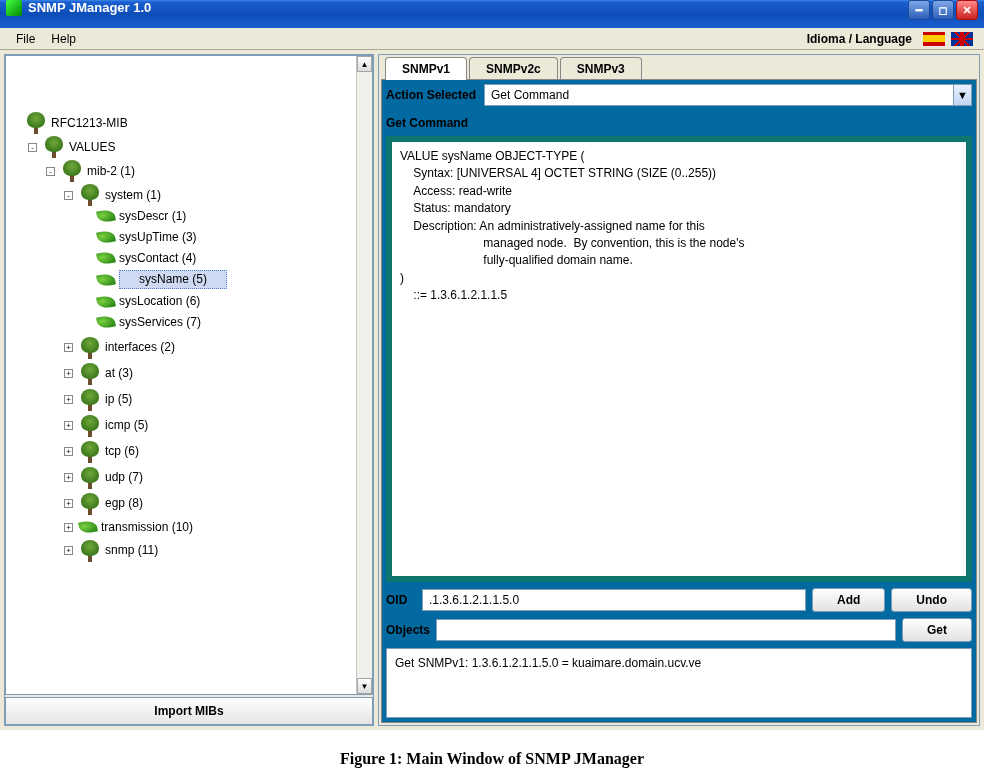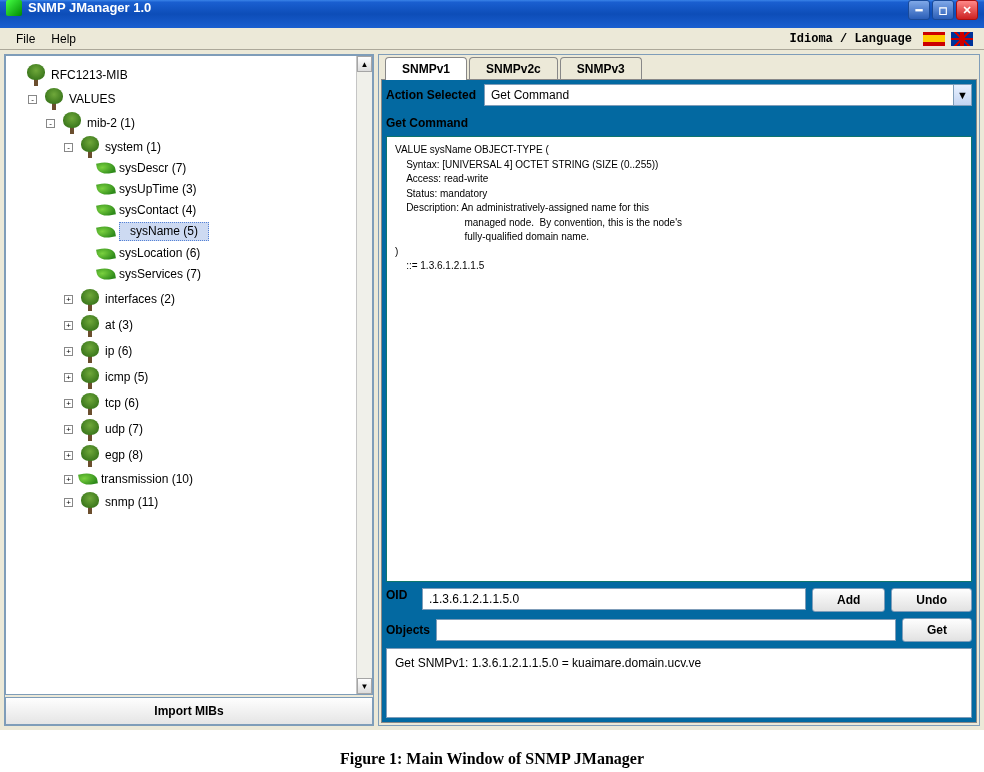--- a/index.html
+++ b/index.html
@@ -47,21 +47,21 @@
   background: #ece9d8;
   border-bottom: 1px solid #aca899;
   height: 22px;
   display: flex;
   align-items: center;
   padding: 0 8px;
   font-size: 12px;
 }
 .menubar .mitem { padding: 2px 8px; cursor: default; }
 .menubar .spacer { flex: 1; }
-.lang-label { font-weight: bold; margin-right: 8px; font-family: Liberation Mono, monospace; }
+.lang-label { font-weight: bold; margin-right: 8px; }
 .flag { width: 22px; height: 14px; margin: 0 3px; display:inline-block; }
 .flag.es { background: linear-gradient(to bottom,#c00 0 25%,#fc0 25% 75%,#c00 75% 100%); }
 .flag.uk {
   background:
     linear-gradient(to bottom, transparent 40%, #c00 40% 60%, transparent 60%),
     linear-gradient(to right, transparent 40%, #c00 40% 60%, transparent 60%),
     linear-gradient(45deg, transparent 45%, #c00 45% 55%, transparent 55%),
     linear-gradient(-45deg, transparent 45%, #c00 45% 55%, transparent 55%),
     #039;
 }
@@ -104,21 +104,21 @@
 }
 .sb-btn {
   height: 16px;
   background: linear-gradient(to bottom,#fefefe,#dcdcdc);
   border: 1px solid #a5a5a5;
   font-size: 8px;
   display:flex;align-items:center;justify-content:center;
 }
 .sb-track { flex:1; background:#f0f0ea; }
 .tree ul { list-style: none; padding-left: 18px; }
-.tree > ul { padding-left: 0; }
+.tree > ul { padding-left: 0; margin-top: 48px; }
 .tree li { position: relative; padding: 2px 0; }
 .node { display: flex; align-items: center; gap: 4px; cursor: default; white-space: nowrap; }
 .toggle {
   width: 9px; height: 9px;
   border: 1px solid #888;
   background: #fff;
   font-size: 8px; line-height: 7px;
   text-align: center;
   margin-right: 2px;
 }
@@ -137,21 +137,21 @@
 }
 .icon-leaf {
   width: 18px; height: 12px; display:inline-block;
   background: radial-gradient(ellipse at 30% 40%, #7ad13f 0%, #2e8a1a 80%);
   border-radius: 0 70% 0 70%;
   transform: rotate(-10deg);
 }
 .node.selected .node-label {
   background: #cddaf2;
   border: 1px dotted #5582d6;
-  padding: 0 10px;
+  padding: 0 19px;
 }
 .import-btn {
   margin-top: 2px;
   height: 28px;
   background: linear-gradient(to bottom,#fefefe,#e5e5e5);
   border: 1px solid #7f9db9;
   font-size: 12px;
   font-weight: bold;
 }
 .right-panel {
@@ -205,30 +205,30 @@
 .combo .dd {
   width: 18px;
   background: linear-gradient(to bottom,#e8f0ff,#c3d5f2);
   border-left: 1px solid #7f9db9;
   display:flex;align-items:center;justify-content:center;
 }
 .fieldset-label { font-size: 12px; font-weight: bold; margin-top: 4px; }
 .textarea {
   flex: 1;
   background: #fff;
-  border: 1px solid #0f766e;
+  border: 6px solid #0f766e;
   padding: 6px 8px;
   font-family: Arial, sans-serif;
-  font-size: 10px;
+  font-size: 12px;
   line-height: 1.45;
   white-space: pre-wrap;
   overflow: auto;
   min-height: 280px;
 }
-.oid-row { display: flex; gap: 6px; }
+.oid-row { display: flex; gap: 6px; align-items: center; }
 .oid-row .label { width: 30px; }
 .text-input {
   flex: 1;
   border: 1px solid #7f9db9;
   background: #fff;
   height: 22px;
   font-size: 12px;
   padding: 2px 6px;
 }
 .btn {
@@ -310,21 +310,21 @@
                     <div class="node">
                       <span class="toggle">-</span>
                       <span class="icon-tree"></span>
                       <span class="node-label">system (1)</span>
                     </div>
                     <ul id="system-children">
                             <li>
                               <div class="node">
                                 <span class="toggle empty"></span>
                                 <span class="icon-leaf"></span>
-                                <span class="node-label">sysDescr (7)</span>
+                                <span class="node-label">sysDescr (1)</span>
                               </div>
                             </li>
                             <li>
                               <div class="node">
                                 <span class="toggle empty"></span>
                                 <span class="icon-leaf"></span>
                                 <span class="node-label">sysUpTime (3)</span>
                               </div>
                             </li>
                             <li>
@@ -370,21 +370,21 @@
                           <div class="node">
                             <span class="toggle">+</span>
                             <span class="icon-tree"></span>
                             <span class="node-label">at (3)</span>
                           </div>
                         </li>
                         <li>
                           <div class="node">
                             <span class="toggle">+</span>
                             <span class="icon-tree"></span>
-                            <span class="node-label">ip (6)</span>
+                            <span class="node-label">ip (5)</span>
                           </div>
                         </li>
                         <li>
                           <div class="node">
                             <span class="toggle">+</span>
                             <span class="icon-tree"></span>
                             <span class="node-label">icmp (5)</span>
                           </div>
                         </li>
                         <li>

